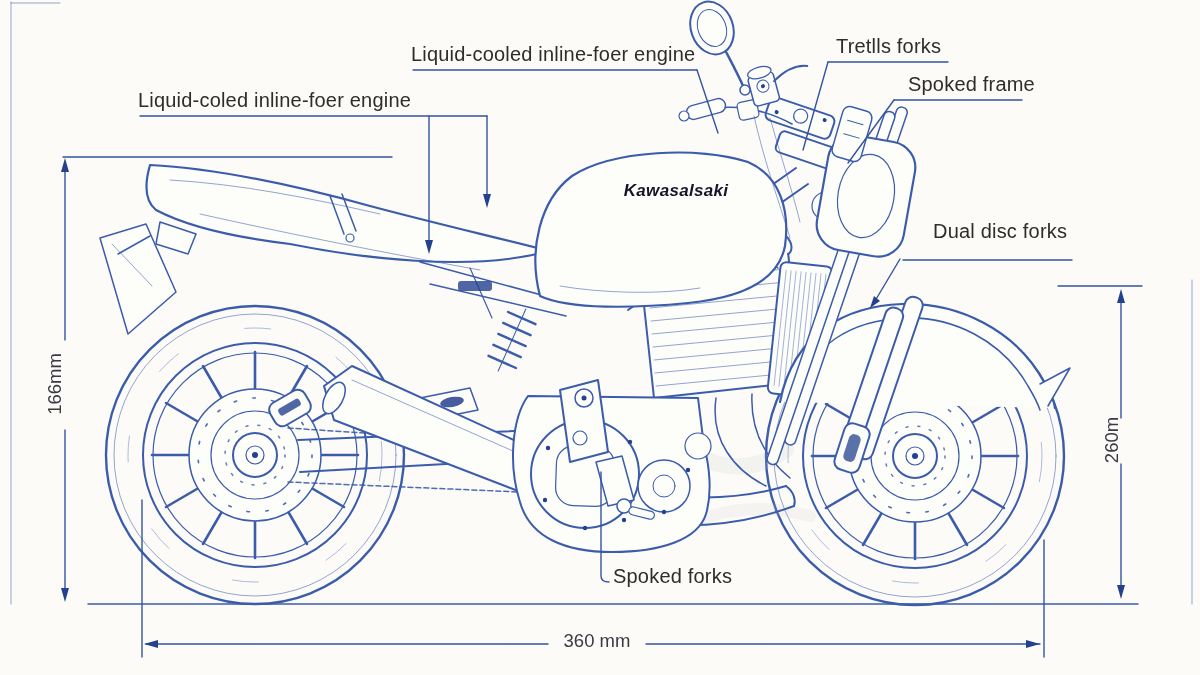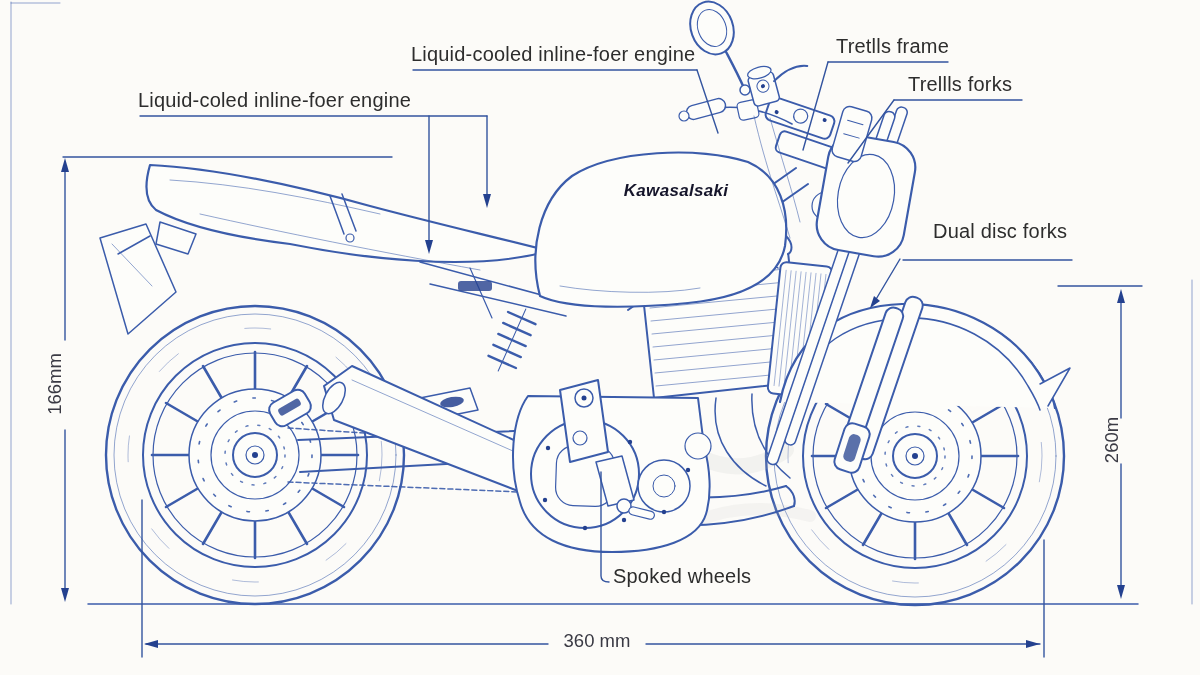--- a/index.html
+++ b/index.html
@@ -303,22 +303,22 @@
     <line x1="894" y1="100" x2="848" y2="163"></line>
     <line x1="903" y1="260" x2="1072" y2="260"></line>
     <line x1="900" y1="259" x2="872" y2="306"></line>
     <polygon points="870,308 880,301 874,296" class="nv"></polygon>
     <path d="M601,472 L601,576 Q601,582 609,582"></path>
   </g>
 </svg>
 
 <div class="lbl" style="left:138px;top:89px">Liquid-coled inline-foer engine</div>
 <div class="lbl" style="left:411px;top:43px">Liquid-cooled inline-foer engine</div>
-<div class="lbl" style="left:836px;top:35px">Tretlls frame</div>
-<div class="lbl" style="left:908px;top:73px">Trellls forks</div>
+<div class="lbl" style="left:836px;top:35px">Tretlls forks</div>
+<div class="lbl" style="left:908px;top:73px">Spoked frame</div>
 <div class="lbl" style="left:933px;top:220px">Dual disc forks</div>
-<div class="lbl" style="left:613px;top:565px">Spoked wheels</div>
+<div class="lbl" style="left:613px;top:565px">Spoked forks</div>
 
 <div class="dim rot" style="left:15px;top:373px;width:80px">166mm</div>
 <div class="dim rot" style="left:1072px;top:429px;width:80px">260m</div>
 <div class="dim" style="left:547px;top:630px;width:100px">360 mm</div>
 
 </div>
 
 </body></html>

